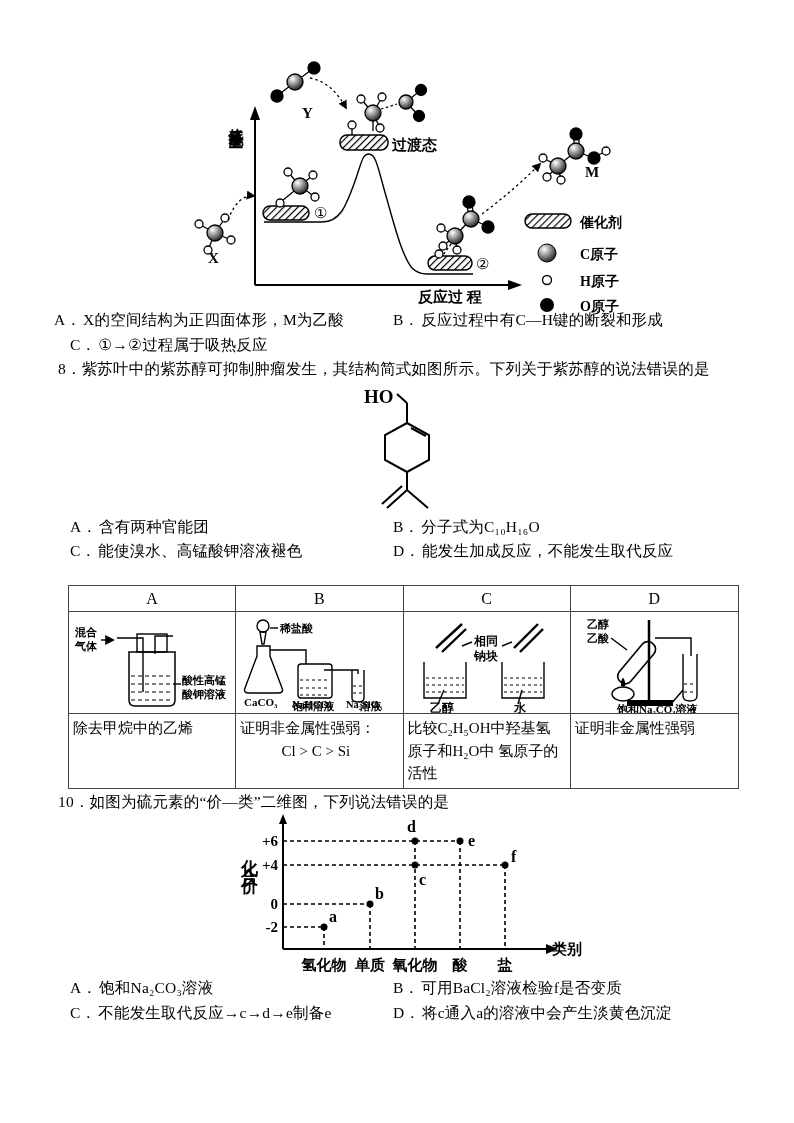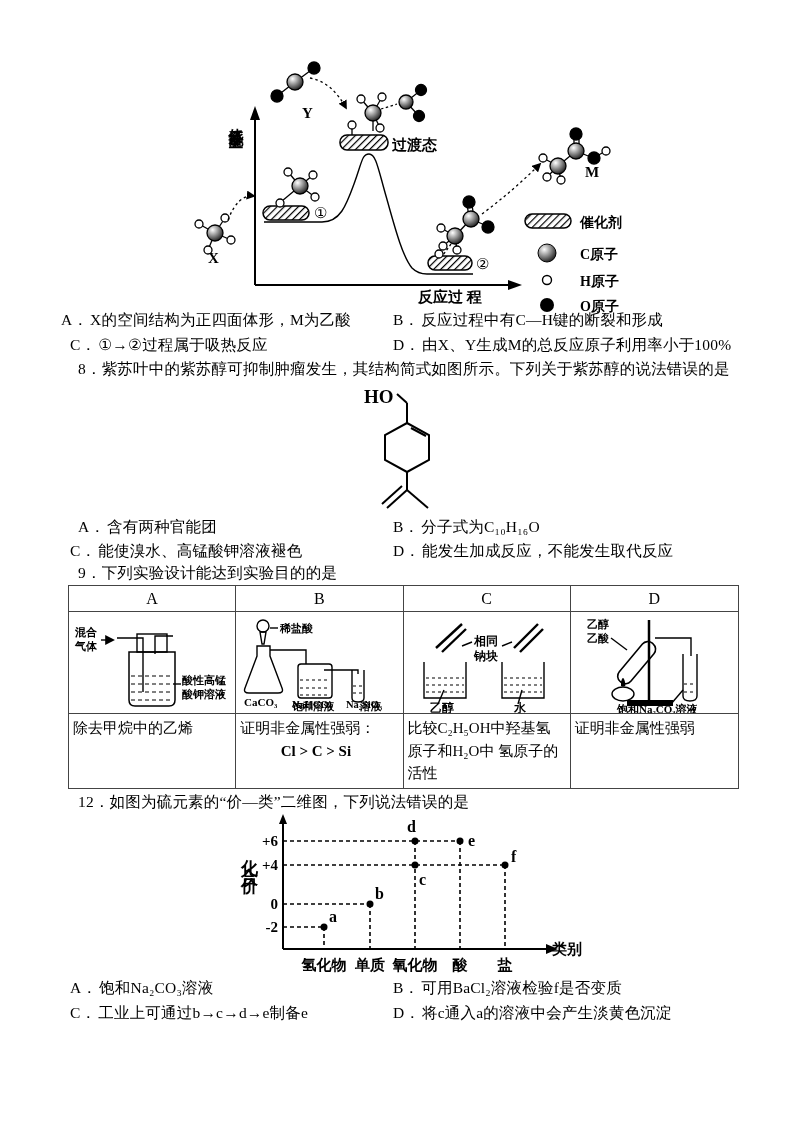--- a/index.html
+++ b/index.html
@@ -1,31 +1,31 @@
 <!DOCTYPE html>
 <html><head>
 <meta charset="utf-8">
 <style>
   html,body{margin:0;padding:0;background:#fff;}
   .page{position:relative;width:794px;height:1123px;background:#fff;overflow:hidden;
         font-family:"Liberation Serif","DejaVu Serif",serif;color:#000;}
   .abs{position:absolute;}
   .opt{font-size:15.5px;white-space:nowrap;letter-spacing:0.2px;}
   .opt .k{margin-right:2px;}
-  .stem{font-size:15.5px;white-space:nowrap;letter-spacing:0.2px;margin-left:20px;}
+  .stem{font-size:15.5px;white-space:nowrap;letter-spacing:0.2px;}
   .vtext{writing-mode:vertical-rl;text-orientation:upright;font-weight:bold;letter-spacing:2px;}
   
   .qtable{position:absolute;left:68px;top:585px;width:669px;border:1px solid #444;
           display:grid;grid-template-columns:repeat(4,1fr);grid-template-rows:26px 102px 74px;}
   .qtable .cell{border-right:1px solid #444;border-bottom:1px solid #444;overflow:hidden;}
   .qtable .cell:nth-child(4n){border-right:none;}
   .qtable .cell.lastrow{border-bottom:none;}
   .qtable .hd{display:flex;align-items:center;justify-content:center;font-size:16px;}
   .qtable .purpose{font-size:15px;line-height:1.5;padding:3px 11px 0 4px;}
-  .qtable .purpose .c2{text-align:center;font-weight:bold;}
+  .qtable .purpose .c2{text-align:center;}
   svg text{font-family:"Liberation Serif","DejaVu Serif",serif;}
   .thin{stroke:#000;stroke-width:1.4;fill:none;}
   .bold2{stroke:#000;stroke-width:2;fill:none;}
 </style>
 </head>
 <body>
 
 <div class="page">
 
   <svg class="abs" style="left:130px;top:56px" width="560" height="262" viewBox="0 0 560 262">
@@ -167,51 +167,47 @@
       <text x="450" y="203" font-size="14" font-weight="bold">C原子</text>
       <circle cx="417" cy="224" r="4.5" fill="#fff" stroke="#000" stroke-width="1.4"></circle>
       <text x="450" y="230" font-size="14" font-weight="bold">H原子</text>
       <circle cx="417" cy="249" r="7" fill="#000"></circle>
       <text x="450" y="255" font-size="14" font-weight="bold">O原子</text>
     </g>
   </svg>
 
   <div class="abs vtext" style="left:226px;top:116px;font-size:15px">体系能量</div>
 
-  <div class="abs opt" style="left:61px;top:310px"><span class="k">A．</span><span>X的空间结构为正四面体形，M为乙酸</span></div>
+  <div class="abs opt" style="left:54px;top:310px"><span class="k">A．</span><span>X的空间结构为正四面体形，M为乙酸</span></div>
   <div class="abs opt" style="left:393px;top:310px"><span class="k">B．</span><span>反应过程中有C—H键的断裂和形成</span></div>
   <div class="abs opt" style="left:70px;top:335px"><span class="k">C．</span><span>①→②过程属于吸热反应</span></div>
-  <div class="abs opt" style="left:393px;top:335px"><span class="k">D．</span><span>由X、Y生成M的总反应原子利用率小于100%</span></div>
 
   <div class="abs stem" style="left:58px;top:359px">
     <span>8．</span><span>紫苏叶中的紫苏醇可抑制肿瘤发生，其结构简式如图所示。下列关于紫苏醇的说法错误的是</span>
   </div>
 
   <svg class="abs" style="left:340px;top:383px" width="140" height="135" viewBox="0 0 140 135">
     <text x="24" y="20" font-size="19" font-weight="bold">HO</text>
     <g class="bold2">
       <line x1="57" y1="11" x2="67" y2="20"></line>
       <line x1="67" y1="20" x2="67" y2="40"></line>
       <polygon points="67,40 89,52 89,77 67,89 45,77 45,52" fill="none"></polygon>
       <line x1="71" y1="45" x2="86" y2="53"></line>
       <line x1="67" y1="89" x2="67" y2="107"></line>
       <line x1="67" y1="107" x2="47" y2="125"></line>
       <line x1="62" y1="103" x2="42" y2="121"></line>
       <line x1="67" y1="107" x2="88" y2="125"></line>
     </g>
   </svg>
 
-  <div class="abs opt" style="left:78px;top:517px"><span class="k">A．</span><span>含有两种官能团</span></div>
+  <div class="abs opt" style="left:70px;top:517px"><span class="k">A．</span><span>含有两种官能团</span></div>
   <div class="abs opt" style="left:393px;top:517px"><span class="k">B．</span><span>分子式为C₁₀H₁₆O</span></div>
   <div class="abs opt" style="left:393px;top:541px"><span class="k">D．</span><span>能发生加成反应，不能发生取代反应</span></div>
   <div class="abs opt" style="left:70px;top:541px"><span class="k">C．</span><span>能使溴水、高锰酸钾溶液褪色</span></div>
 
-  <div class="abs stem" style="left:58px;top:563px">
-    <span>9．</span><span>下列实验设计能达到实验目的的是</span>
-  </div>
 
   <div class="qtable">
     <div class="cell hd">A</div>
     <div class="cell hd">B</div>
     <div class="cell hd">C</div>
     <div class="cell hd">D</div>
 
     <div class="cell">
       <svg width="166" height="100" viewBox="0 0 166 100">
         <text x="6" y="24" font-size="11" font-weight="bold">混合</text>
@@ -317,21 +313,21 @@
     <div class="cell lastrow purpose"><span>除去甲烷中的乙烯</span></div>
     <div class="cell lastrow purpose">
       <div>证明非金属性强弱：</div>
       <div class="c2">Cl &gt; C &gt; Si</div>
     </div>
     <div class="cell lastrow purpose"><span>比较C₂H₅OH中羟基氢原子和H₂O中 氢原子的活性</span></div>
     <div class="cell lastrow purpose"><span>证明非金属性强弱</span></div>
   </div>
 
   <div class="abs stem" style="left:58px;top:792px">
-    <span>12．</span><span>如图为硫元素的“价—类”二维图，下列说法错误的是</span>
+    <span>10．</span><span>如图为硫元素的“价—类”二维图，下列说法错误的是</span>
   </div>
 
   <svg class="abs" style="left:230px;top:812px" width="352" height="170" viewBox="0 0 352 170">
 
     <line x1="53" y1="137" x2="53" y2="8" stroke="#000" stroke-width="2"></line>
     <polygon points="49,12 53,2 57,12" fill="#000"></polygon>
     <line x1="53" y1="137" x2="318" y2="137" stroke="#000" stroke-width="2"></line>
     <polygon points="316,132 328,137 316,142" fill="#000"></polygon>
     <text x="322" y="142" font-size="15" font-weight="bold">类别</text>
 
@@ -371,16 +367,16 @@
     <text x="140" y="158" text-anchor="middle" font-size="15" font-weight="bold">单质</text>
     <text x="185" y="158" text-anchor="middle" font-size="15" font-weight="bold">氧化物</text>
     <text x="230" y="158" text-anchor="middle" font-size="15" font-weight="bold">酸</text>
     <text x="275" y="158" text-anchor="middle" font-size="15" font-weight="bold">盐</text>
   </svg>
 
   <div class="abs vtext" style="left:238px;top:845px;font-size:17px;letter-spacing:9px">化合价</div>
 
   <div class="abs opt" style="left:70px;top:978px"><span class="k">A．</span><span>饱和Na₂CO₃溶液</span></div>
   <div class="abs opt" style="left:393px;top:978px"><span class="k">B．</span><span>可用BaCl₂溶液检验f是否变质</span></div>
-  <div class="abs opt" style="left:70px;top:1003px"><span class="k">C．</span><span>工业上可通过b→c→d→e制备e</span></div>
+  <div class="abs opt" style="left:70px;top:1003px"><span class="k">C．</span><span>不能发生取代反应→c→d→e制备e</span></div>
   <div class="abs opt" style="left:393px;top:1003px"><span class="k">D．</span><span>将c通入a的溶液中会产生淡黄色沉淀</span></div>
 
 </div>
 
 </body></html>

